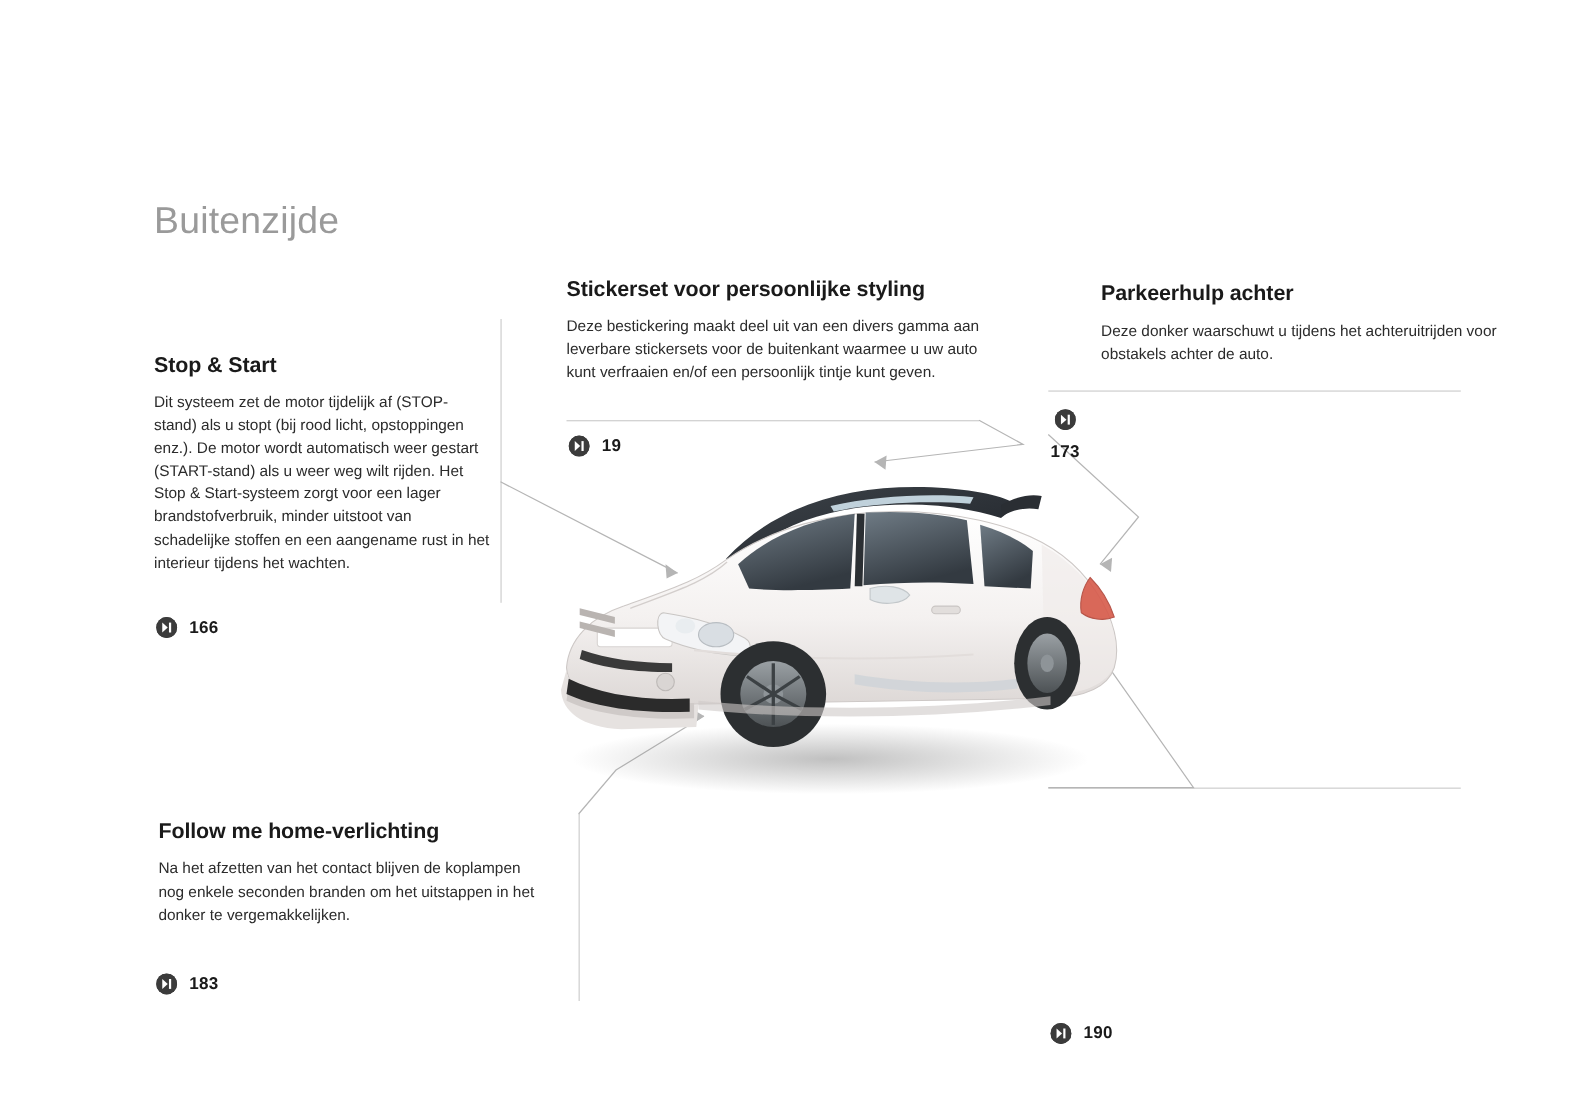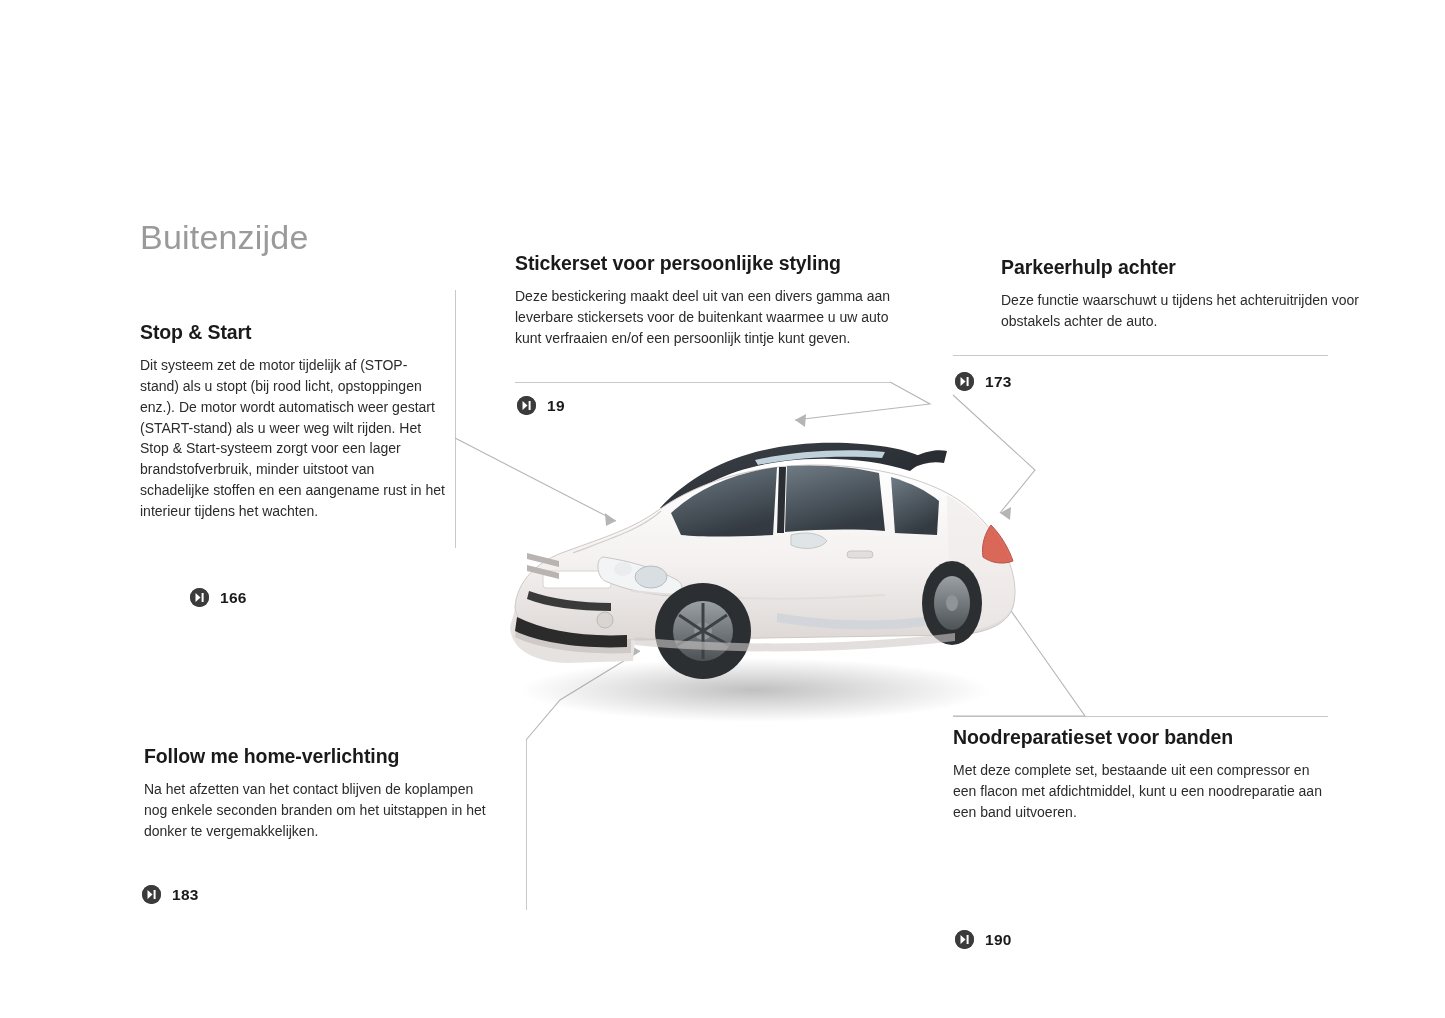--- a/index.html
+++ b/index.html
@@ -25,21 +25,20 @@
 
   
   .page-title {
     position: absolute;
     left: 140px;
     top: 182px;
     font-size: 34px;
     color: #9a9a9a;
     font-weight: 400;
     letter-spacing: 0.2px;
-    margin-top: 36px;
   }
 
   
   .block {
     position: absolute;
   }
   .block h2 {
     margin: 0 0 11px 0;
     font-size: 19.5px;
     font-weight: bold;
@@ -249,21 +248,21 @@
       </g>
 
       <path d="M180 252 C280 262 400 260 500 248 L500 256 C400 268 280 270 180 260 Z" fill="#cfcac8" opacity="0.6"></path>
     </svg>
   </div>
 
   <div class="block" style="left:140px; top:305px; width:305px;margin-top:16px;">
     <h2>Stop &amp; Start</h2>
     <p>Dit systeem zet de motor tijdelijk af (STOP-stand) als u stopt (bij rood licht, opstoppingen enz.). De motor wordt automatisch weer gestart (START-stand) als u weer weg wilt rijden. Het Stop &amp; Start-systeem zorgt voor een lager brandstofverbruik, minder uitstoot van schadelijke stoffen en een aangename rust in het interieur tijdens het wachten.</p>
   </div>
-  <div class="ref" style="left:142px; top:588px;margin-left:48px;">
+  <div class="ref" style="left:142px; top:561px;">
     <span class="ref-icon">
       <svg width="19" height="19" viewBox="0 0 19 19" xmlns="http://www.w3.org/2000/svg">
         <circle cx="9.5" cy="9.5" r="9.5" fill="#3b3b3b"></circle>
         <polygon points="5.5,5 10.5,9.5 5.5,14" fill="#ffffff"></polygon>
         <rect x="11.6" y="5" width="2" height="9" fill="#ffffff"></rect>
       </svg>
     </span>
     <span class="ref-num">166</span>
   </div>
 
@@ -277,23 +276,23 @@
         <circle cx="9.5" cy="9.5" r="9.5" fill="#3b3b3b"></circle>
         <polygon points="5.5,5 10.5,9.5 5.5,14" fill="#ffffff"></polygon>
         <rect x="11.6" y="5" width="2" height="9" fill="#ffffff"></rect>
       </svg>
     </span>
     <span class="ref-num">19</span>
   </div>
 
   <div class="block" style="left:953px; top:256px; width:378px;margin-left:48px;">
     <h2>Parkeerhulp achter</h2>
-    <p>Deze functie waarschuwt u tijdens het achteruitrijden voor obstakels achter de auto.</p>
-  </div>
-  <div class="ref" style="left:955px; top:372px;">
+    <p>Deze donker waarschuwt u tijdens het achteruitrijden voor obstakels achter de auto.</p>
+  </div>
+  <div class="ref" style="left:955px; top:372px;flex-direction:column;">
     <span class="ref-icon">
       <svg width="19" height="19" viewBox="0 0 19 19" xmlns="http://www.w3.org/2000/svg">
         <circle cx="9.5" cy="9.5" r="9.5" fill="#3b3b3b"></circle>
         <polygon points="5.5,5 10.5,9.5 5.5,14" fill="#ffffff"></polygon>
         <rect x="11.6" y="5" width="2" height="9" fill="#ffffff"></rect>
       </svg>
     </span>
     <span class="ref-num">173</span>
   </div>
 
@@ -305,24 +304,20 @@
     <span class="ref-icon">
       <svg width="19" height="19" viewBox="0 0 19 19" xmlns="http://www.w3.org/2000/svg">
         <circle cx="9.5" cy="9.5" r="9.5" fill="#3b3b3b"></circle>
         <polygon points="5.5,5 10.5,9.5 5.5,14" fill="#ffffff"></polygon>
         <rect x="11.6" y="5" width="2" height="9" fill="#ffffff"></rect>
       </svg>
     </span>
     <span class="ref-num">183</span>
   </div>
 
-  <div class="block" style="left:953px; top:726px; width:378px;">
-    <h2>Noodreparatieset voor banden</h2>
-    <p>Met deze complete set, bestaande uit een compressor en een flacon met afdichtmiddel, kunt u een noodreparatie aan een band uitvoeren.</p>
-  </div>
   <div class="ref" style="left:955px; top:930px;">
     <span class="ref-icon">
       <svg width="19" height="19" viewBox="0 0 19 19" xmlns="http://www.w3.org/2000/svg">
         <circle cx="9.5" cy="9.5" r="9.5" fill="#3b3b3b"></circle>
         <polygon points="5.5,5 10.5,9.5 5.5,14" fill="#ffffff"></polygon>
         <rect x="11.6" y="5" width="2" height="9" fill="#ffffff"></rect>
       </svg>
     </span>
     <span class="ref-num">190</span>
   </div>

